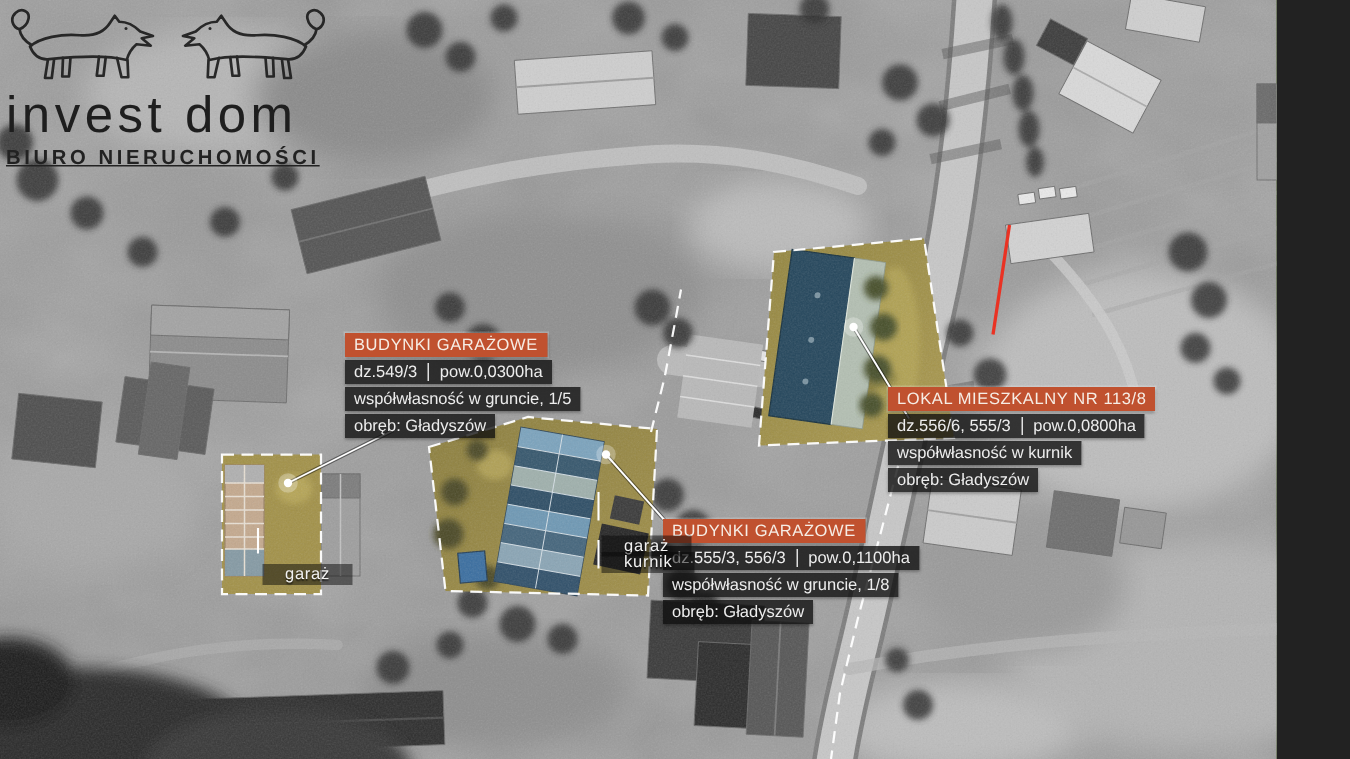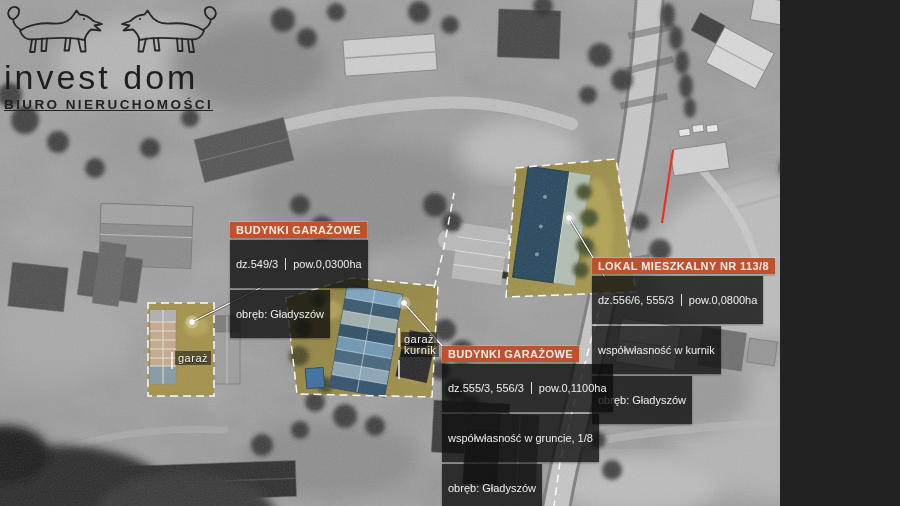--- a/index.html
+++ b/index.html
@@ -1,41 +1,41 @@
 <!DOCTYPE html>
 <html><head>
 <meta charset="utf-8">
 <style>
   html,body{margin:0;padding:0;background:#222;}
-  #stage{position:relative;width:780px;height:506px;overflow:hidden;
+  #stage{position:relative;width:851px;height:506px;overflow:hidden;
          font-family:"Liberation Sans",sans-serif;background:#4d7c0f;}
   #map{position:absolute;left:0;top:0;}
 
   
   .logo{position:absolute;left:4px;top:2px;width:260px;color:#1d1d1d;}
   .logo .lions{display:block;}
   .logo-title{font-size:34px;line-height:34px;letter-spacing:3px;font-weight:normal;
               color:#1e1e1e;margin-top:2px;}
   .logo-sub{font-size:13.5px;letter-spacing:2.4px;color:#222;margin-top:3px;font-weight:bold;text-decoration:underline;}
 
   
   .anno{position:absolute;display:flex;flex-direction:column;align-items:flex-start;gap:2px;}
-  .anno-h{background:#c0512f;color:#f6ede5;font-size:11px;font-weight:bold;
+  .anno-h{background:#c0512f;color:#f6ede5;font-size:11px;font-weight:normal;
           letter-spacing:.4px;padding:2px 6px;white-space:nowrap;
           box-shadow:0 0 0 1px rgba(255,255,255,.22), 0 1px 2px rgba(0,0,0,.45);}
   .anno-r{background:rgba(13,13,13,.78);color:#ededed;font-size:11px;
-          padding:18px 6px;white-space:nowrap;box-shadow:0 1px 2px rgba(0,0,0,.35);}
+          padding:2px 6px;white-space:nowrap;box-shadow:0 1px 2px rgba(0,0,0,.35);}
   .anno-split{display:flex;align-items:center;}
   .anno-split .c2{border-left:1px solid rgba(255,255,255,.85);
                   padding-left:7px;margin-left:7px;}
 
   
   .mlabel{position:absolute;background:rgba(8,8,8,.5);color:#f2f2f2;
-          font-size:11px;letter-spacing:.5px;padding:0 3px;line-height:14px;
-          text-shadow:0 1px 1px rgba(0,0,0,.6);}
+          font-size:11px;letter-spacing:.5px;padding:0 15px;line-height:14px;
+          text-shadow:0 1px 1px rgba(0,0,0,.6);margin-top:25px;}
 </style>
 </head>
 <body>
 
 <div id="stage">
 
   <svg id="map" width="900" height="506" viewBox="0 0 900 506">
     <defs>
       <filter id="bS">
           <feGaussianBlur stdDeviation="2"></feGaussianBlur>
@@ -364,20 +364,21 @@
     <div class="logo-title">invest dom</div>
     <div class="logo-sub">BIURO NIERUCHOMOŚCI</div>
   </div>
 
   <div class="anno" style="left:230px;top:222px;">
     <div class="anno-h">BUDYNKI GARAŻOWE</div>
     <div class="anno-r anno-split">
       <span class="c1">dz.549/3</span>
       <span class="c2">pow.0,0300ha</span>
     </div>
+    <div class="anno-r">współwłasność w gruncie, 1/5</div>
     <div class="anno-r">obręb: Gładyszów</div>
   </div>
 
   <div class="anno" style="left:592px;top:258px;">
     <div class="anno-h">LOKAL MIESZKALNY NR 113/8</div>
     <div class="anno-r anno-split">
       <span class="c1">dz.556/6, 555/3</span>
       <span class="c2">pow.0,0800ha</span>
     </div>
     <div class="anno-r">współwłasność w kurnik</div>

